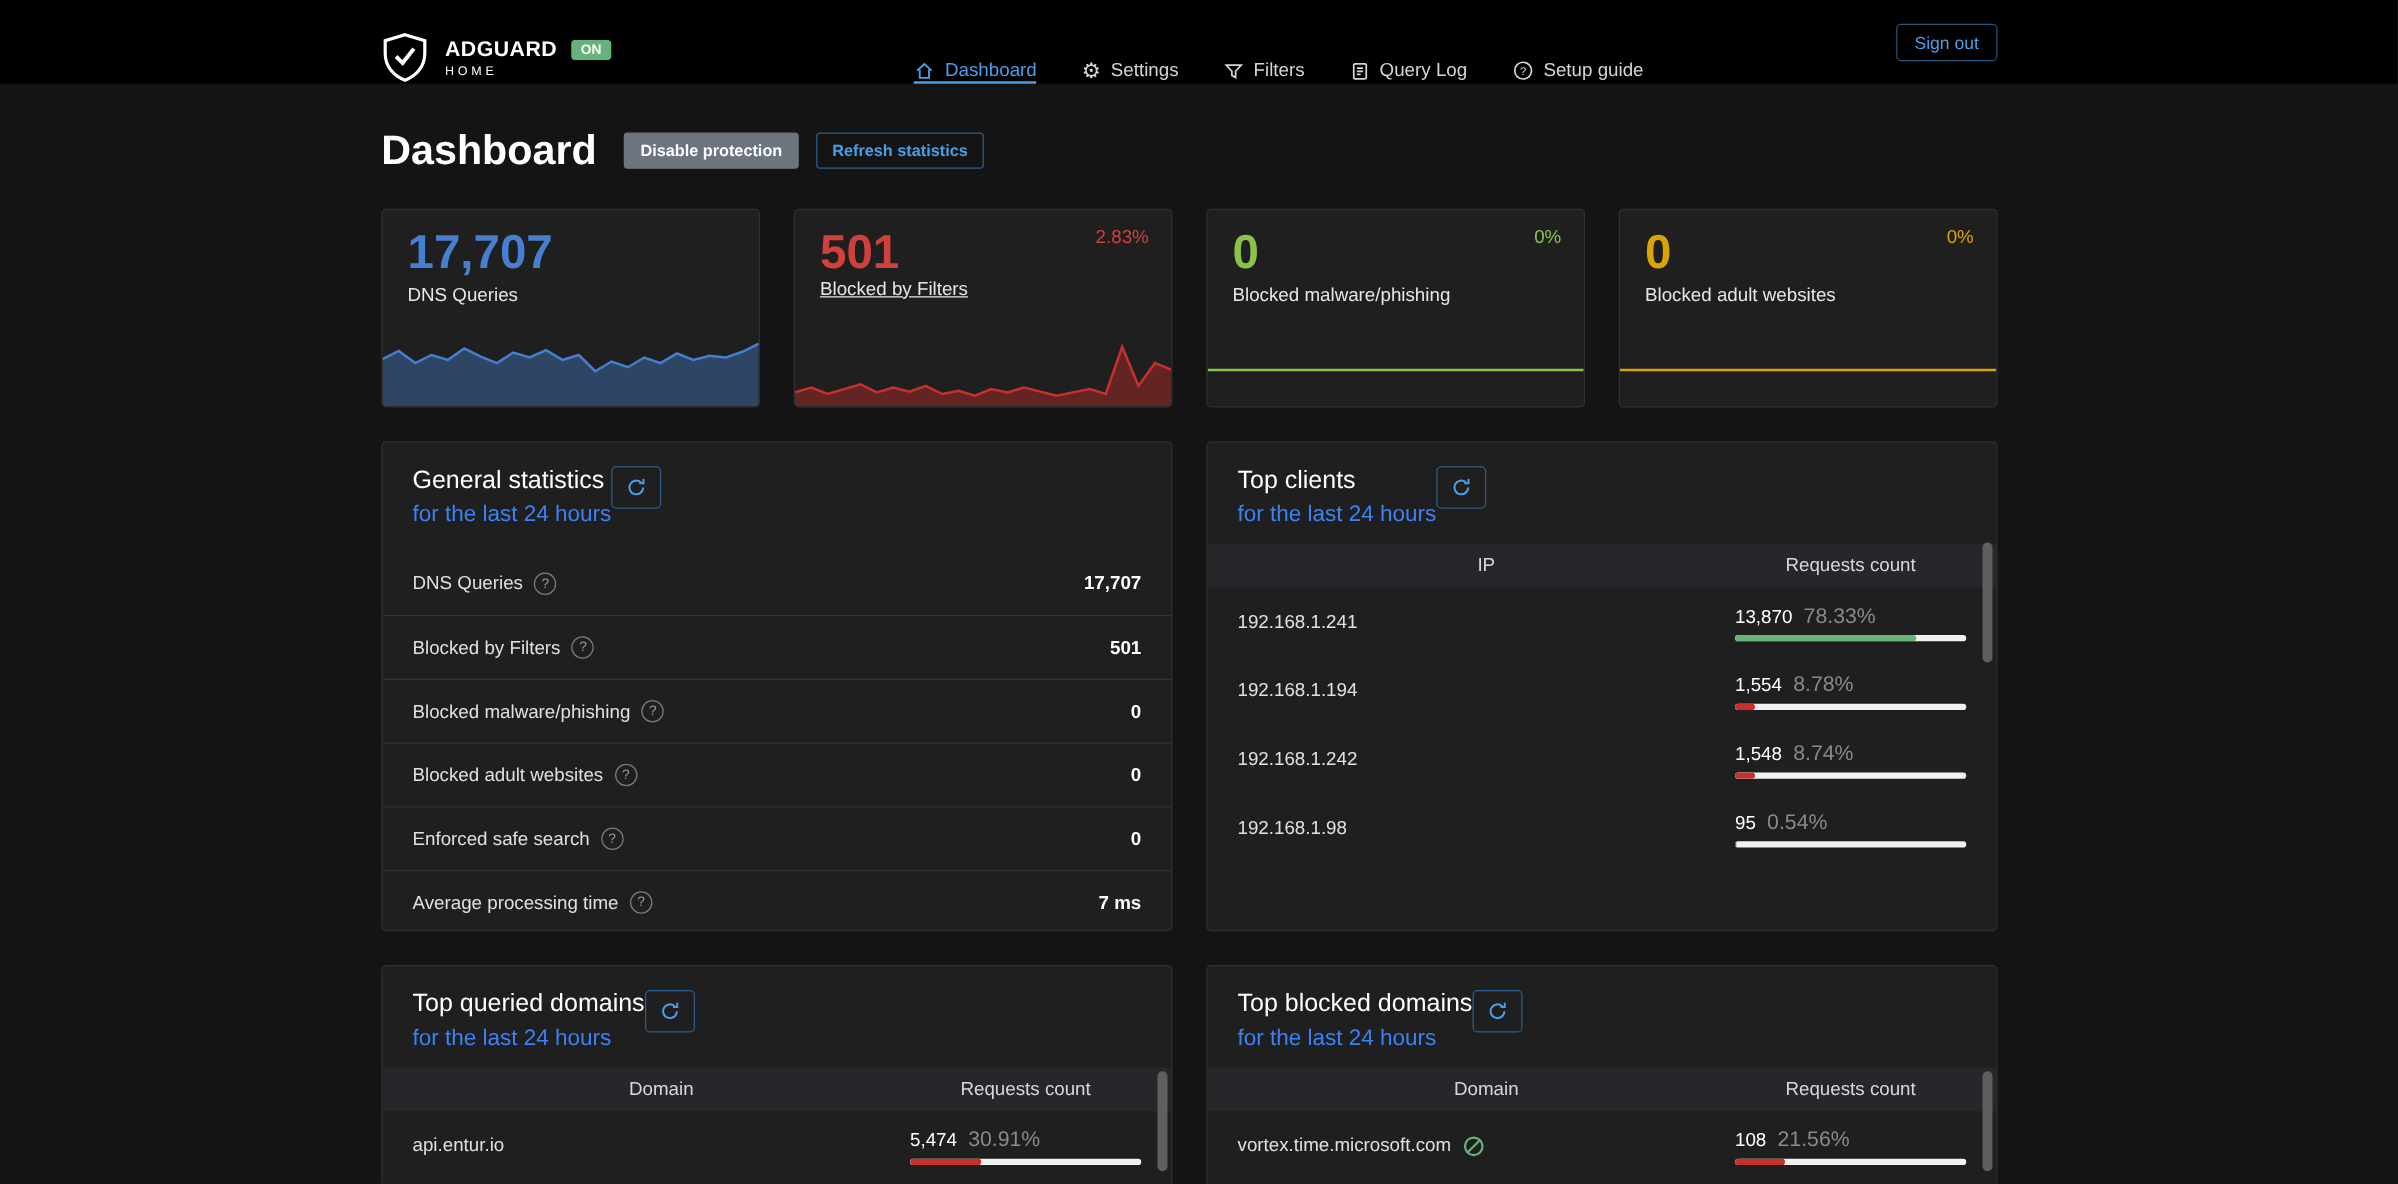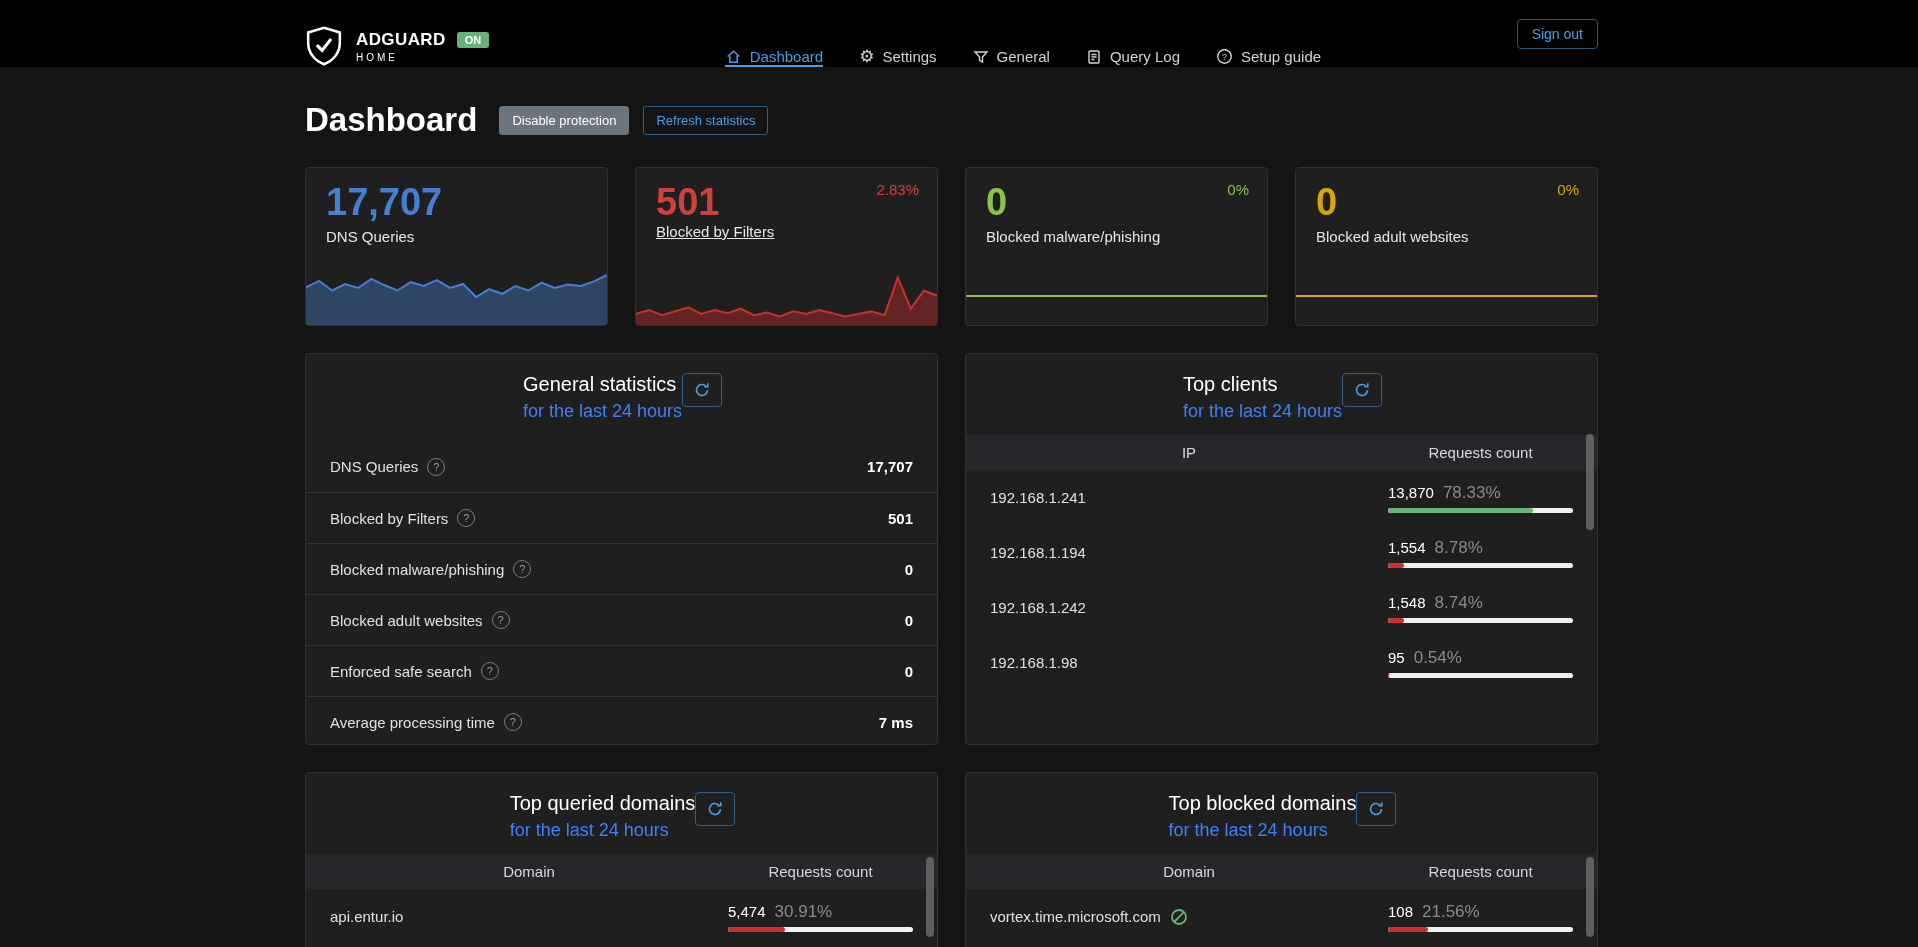--- a/index.html
+++ b/index.html
@@ -31,21 +31,21 @@
   .nav-item.active { color:var(--accent); border-bottom-color:var(--accent); }
   .nav-item .glyph { font-size:17px; line-height:1; }
   .signout { align-self:center; background:transparent; border:1px solid #25567e; color:var(--accent);
     padding:6px 14px; border-radius:4px; font-size:14px; font-weight:normal; cursor:pointer;
     font-family:"Liberation Sans",sans-serif; }
 
   
   .content { margin-left:305px; width:1293px; }
   .title-row { margin-top:34px; display:flex; align-items:center; gap:14px; }
   .title-row h1 { font-size:33px; font-weight:600; color:#fff; margin:0 8px 0 0; }
-  .btn { font-size:13px; font-weight:normal; padding:6px 12px; border-radius:3px; cursor:pointer;
+  .btn { font-size:13px; font-weight:bold; padding:6px 12px; border-radius:3px; cursor:pointer;
     font-family:"Liberation Sans",sans-serif; }
   .btn-gray { background:var(--gray-btn); color:#fff; border:1px solid var(--gray-btn); }
   .btn-outline { background:transparent; color:var(--accent); border:1px solid #2a5f8e; }
 
   
   .stat-grid { margin-top:28px; display:grid; grid-template-columns:repeat(4,1fr); gap:27px; }
   .stat-card { position:relative; background:#1f1f1f; border:1px solid #313131; border-radius:4px;
     height:159px; overflow:hidden; padding:15px 20px; }
   .stat-value { font-size:38px; font-weight:bold; line-height:1.05; }
   .c-blue { color:var(--blue); } .c-red { color:var(--red-text); }
@@ -53,21 +53,21 @@
   .stat-label { margin-top:5px; font-size:15px; color:#e6e6e6; }
   a.stat-label { text-decoration:underline; color:#e6e6e6; cursor:pointer; }
   .stat-pct { position:absolute; top:13px; right:18px; font-size:15px; }
   .spark { position:absolute; left:0; right:0; bottom:0; width:100%; height:75px; display:block; }
 
   
   .mid-grid, .bottom-grid { display:grid; grid-template-columns:1fr 1fr; gap:27px; margin-top:27px; }
   .card { position:relative; background:#1f1f1f; border:1px solid #313131; border-radius:4px; overflow:hidden; }
   .card.h-mid { height:392px; }
   .card.h-bottom { height:330px; }
-  .card-head { display:flex; justify-content:center; align-items:flex-start; padding:19px 22px 13px 24px; }
+  .card-head { display:flex; justify-content:flex-start; align-items:flex-start; padding:19px 22px 13px 24px; }
   .card-title { font-size:20px; color:#fff; }
   .card-sub { font-size:18px; color:#3b82f6; margin-top:5px; }
   .refresh-btn { width:40px; height:34px; background:transparent; border:1px solid #2a5f8e; border-radius:4px;
     color:var(--accent); display:flex; align-items:center; justify-content:center; cursor:pointer; }
 
   
   .stats-list { list-style:none; margin:6px 0 0; padding:0; }
   .stats-list li { display:flex; justify-content:space-between; align-items:center;
     padding:0 24px; height:51px; }
   .stats-list li + li { border-top:1px solid #343434; }
@@ -124,21 +124,21 @@
         <span>Dashboard</span>
       </a>
       <a class="nav-item">
         <span class="glyph">⚙</span>
         <span>Settings</span>
       </a>
       <a class="nav-item">
         <svg width="16" height="16" viewBox="0 0 16 16" fill="none" stroke="currentColor" stroke-width="1.4">
             <path d="M2 3 H14 L9.5 8 V13 L6.5 11.3 V8 Z"></path>
           </svg>
-        <span>General</span>
+        <span>Filters</span>
       </a>
       <a class="nav-item">
         <svg width="16" height="16" viewBox="0 0 16 16" fill="none" stroke="currentColor" stroke-width="1.4">
             <rect x="3" y="2" width="10" height="12" rx="1"></rect>
             <path d="M5.5 5.5 H10.5 M5.5 8 H10.5 M5.5 10.5 H8.5"></path>
           </svg>
         <span>Query Log</span>
       </a>
       <a class="nav-item">
         <svg width="17" height="17" viewBox="0 0 16 16" fill="none" stroke="currentColor" stroke-width="1.3">

